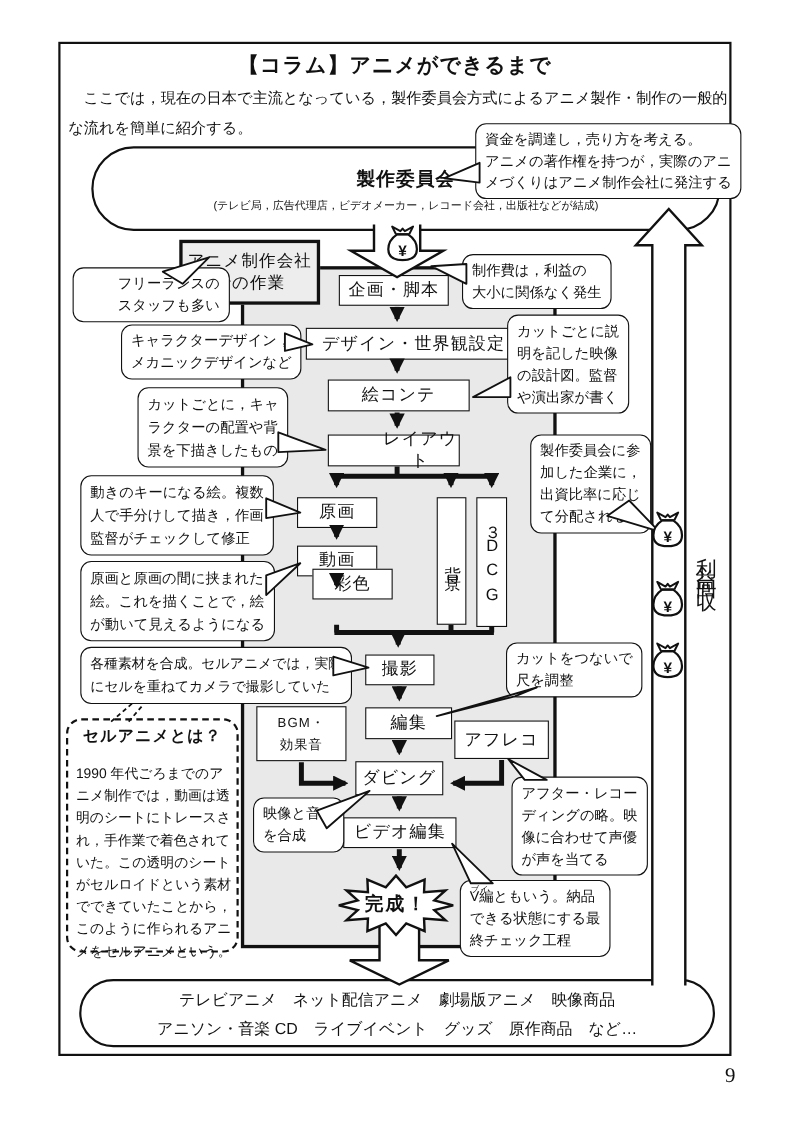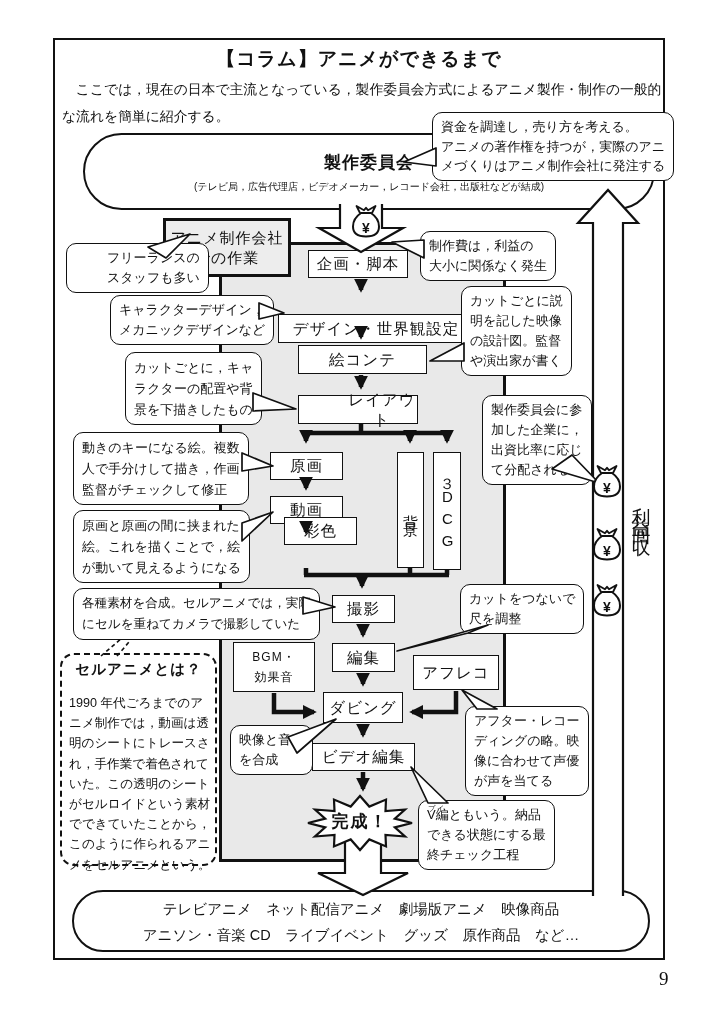--- a/index.html
+++ b/index.html
@@ -58,34 +58,34 @@
   <div class="output-line" style="top:34px;">アニソン・音楽 CD　ライブイベント　グッズ　原作商品　など…</div>
 </div>
 
 <div class="fbox" id="box-studio" style="left:163px;top:218px;width:128px;height:59px;">
   <div>
       <div>アニメ制作会社</div>
       <div>での作業</div>
     </div>
 </div>
 <div class="fbox" style="left:308px;top:250px;width:100px;height:28px;">企画・脚本</div>
-<div class="fbox" style="left:278px;top:314px;width:196px;height:29px;">デザイン・世界観設定</div>
+<div class="fbox" style="left:278px;top:298px;width:196px;height:29px;">デザイン・世界観設定</div>
 <div class="fbox" style="left:298px;top:345px;width:129px;height:29px;">絵コンテ</div>
 <div class="fbox" style="left:298px;top:395px;width:120px;height:29px;padding-left:48px;">レイアウト</div>
 <div class="fbox" style="left:270px;top:452px;width:73px;height:28px;">原画</div>
 <div class="fbox" style="left:270px;top:496px;width:73px;height:28px;">動画</div>
 <div class="fbox" style="left:270px;top:517px;width:73px;height:28px;margin-left:14px;">彩色</div>
 <div class="fbox" style="left:397px;top:452px;width:27px;height:116px;">
     <span class="vtext">背景</span>
   </div>
 <div class="fbox" style="left:433px;top:452px;width:28px;height:118px;">
     <span class="vtext" style="letter-spacing:5px;">３DCG</span>
   </div>
 <div class="fbox" style="left:332px;top:595px;width:63px;height:28px;">撮影</div>
-<div class="fbox" style="left:332px;top:643px;width:63px;height:29px;text-align:right;">編集</div>
+<div class="fbox" style="left:332px;top:643px;width:79px;height:29px;text-align:right;">編集</div>
 <div class="fbox" style="left:233px;top:642px;width:82px;height:50px;font-size:12px;">
   <div>
       <div>BGM・</div>
       <div>効果音</div>
     </div>
 </div>
 <div class="fbox" style="left:413px;top:655px;width:86px;height:35px;">アフレコ</div>
 <div class="fbox" style="left:323px;top:692px;width:80px;height:31px;">ダビング</div>
 <div class="fbox" style="left:312px;top:743px;width:103px;height:28px;">ビデオ編集</div>
 

